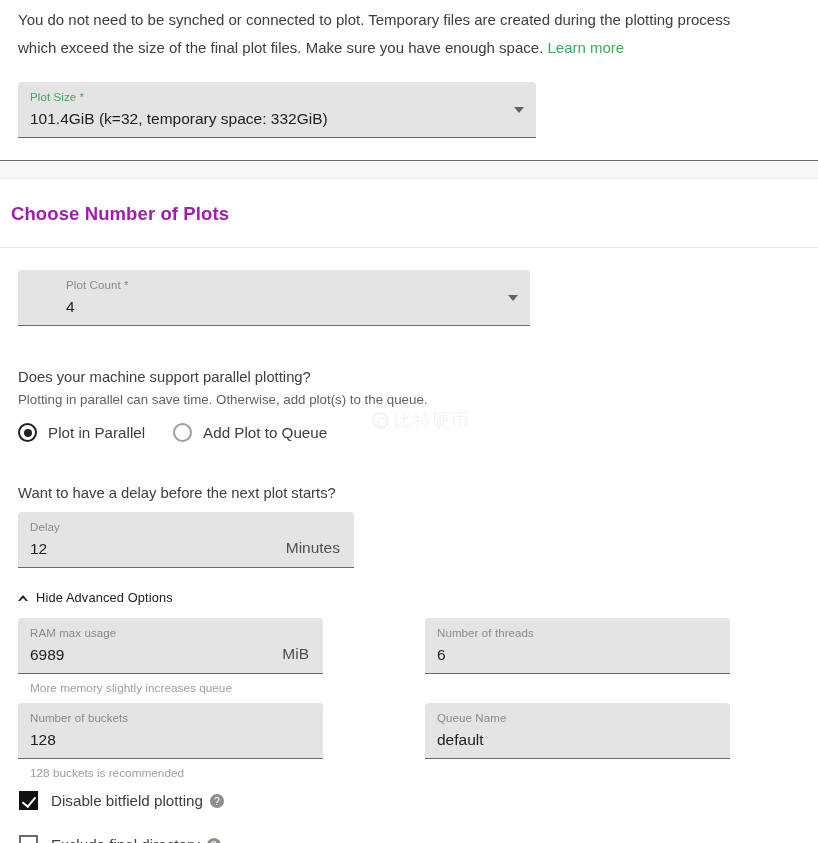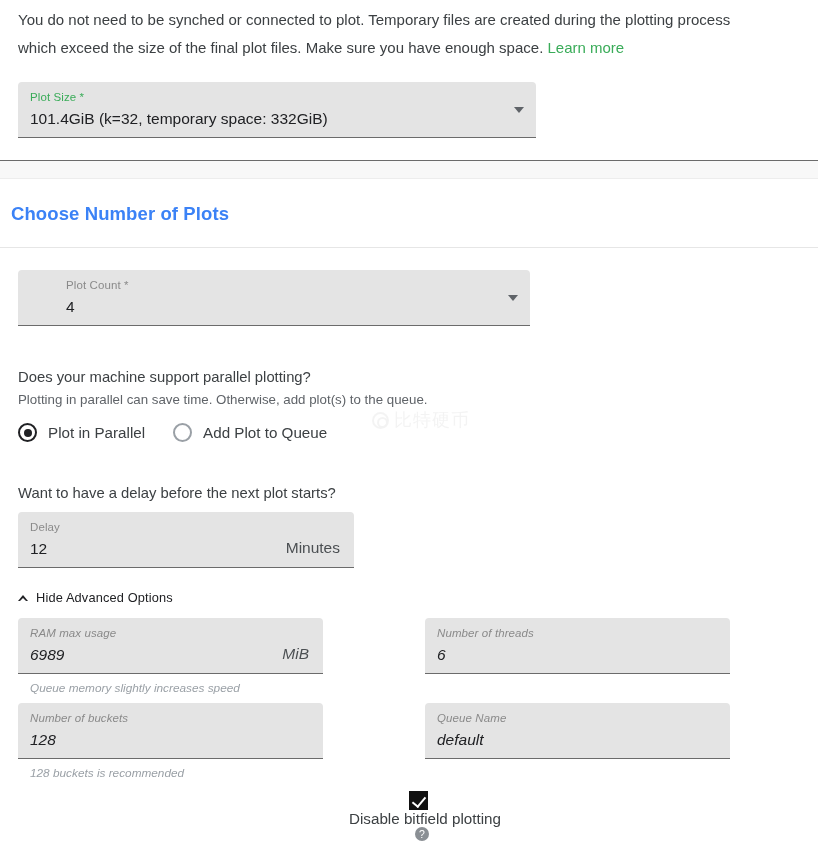--- a/index.html
+++ b/index.html
@@ -91,21 +91,21 @@
     margin-top: 22px;
   }
   .band {
     height: 18px;
     background: #f8f8f8;
     border-bottom: 1px solid #ededed;
   }
   .section-title {
     font-size: 18.5px;
     font-weight: bold;
-    color: #3b82f6;
+    color: #a21caf;
     padding: 24px 0 0 11px;
     letter-spacing: .1px;
   }
   .section-rule {
     height: 1px;
     background: #e6e6e6;
     margin: 22px 0 22px 0;
   }
 
   
@@ -189,28 +189,27 @@
     letter-spacing: .15px;
   }
 
   
   .adv-grid {
     display: grid;
     grid-template-columns: 385px 385px;
     column-gap: 22px;
     padding: 13px 0 0 18px;
   }
-  .adv-cell { width: 305px; font-style: italic; }
+  .adv-cell { width: 305px; }
 
   
   .cb-row {
     display: flex;
     align-items: center;
     padding: 0 0 0 19px;
-    flex-direction: column;
   }
   .cb-row.first { margin-top: 11px; }
   .cb-row.second { margin-top: 25px; }
   .cb {
     width: 19px; height: 19px;
     border: 2px solid #6b6b6b;
     background: #ffffff;
     position: relative;
     flex: 0 0 auto;
   }
@@ -330,21 +329,21 @@
   <span class="adv-label">Hide Advanced Options</span>
 </div>
 
 <div class="adv-grid">
   <div class="adv-cell">
     <div class="field">
       <div class="flabel">RAM max usage</div>
       <div class="fvalue">6989</div>
       <span class="suffix">MiB</span>
     </div>
-    <div class="helper">Queue memory slightly increases speed</div>
+    <div class="helper">More memory slightly increases queue</div>
   </div>
 
   <div class="adv-cell">
     <div class="field">
       <div class="flabel">Number of threads</div>
       <div class="fvalue">6</div>
     </div>
   </div>
 </div>
 

